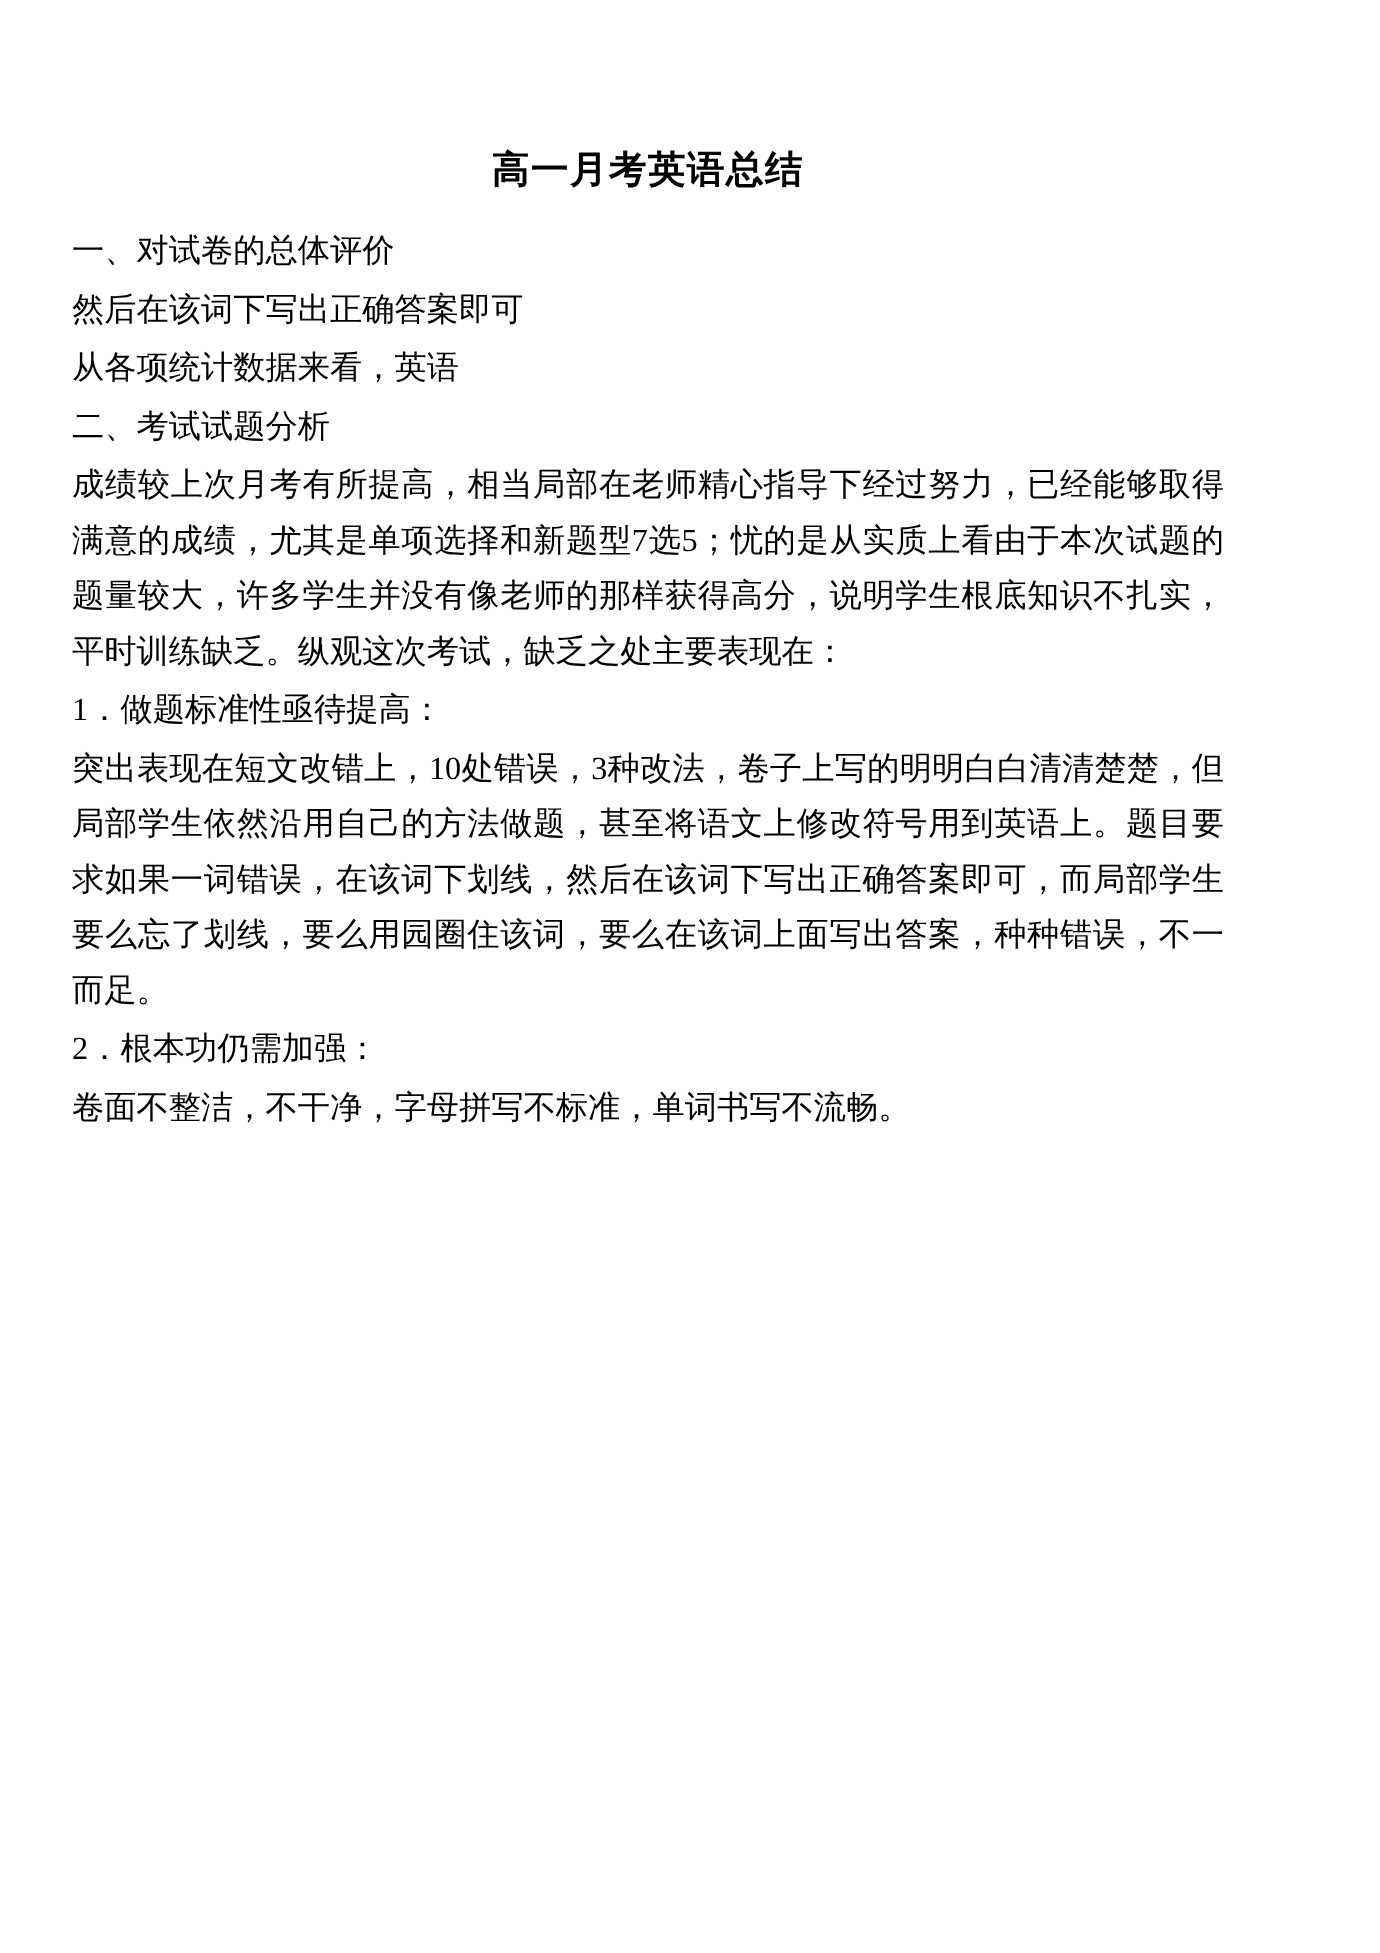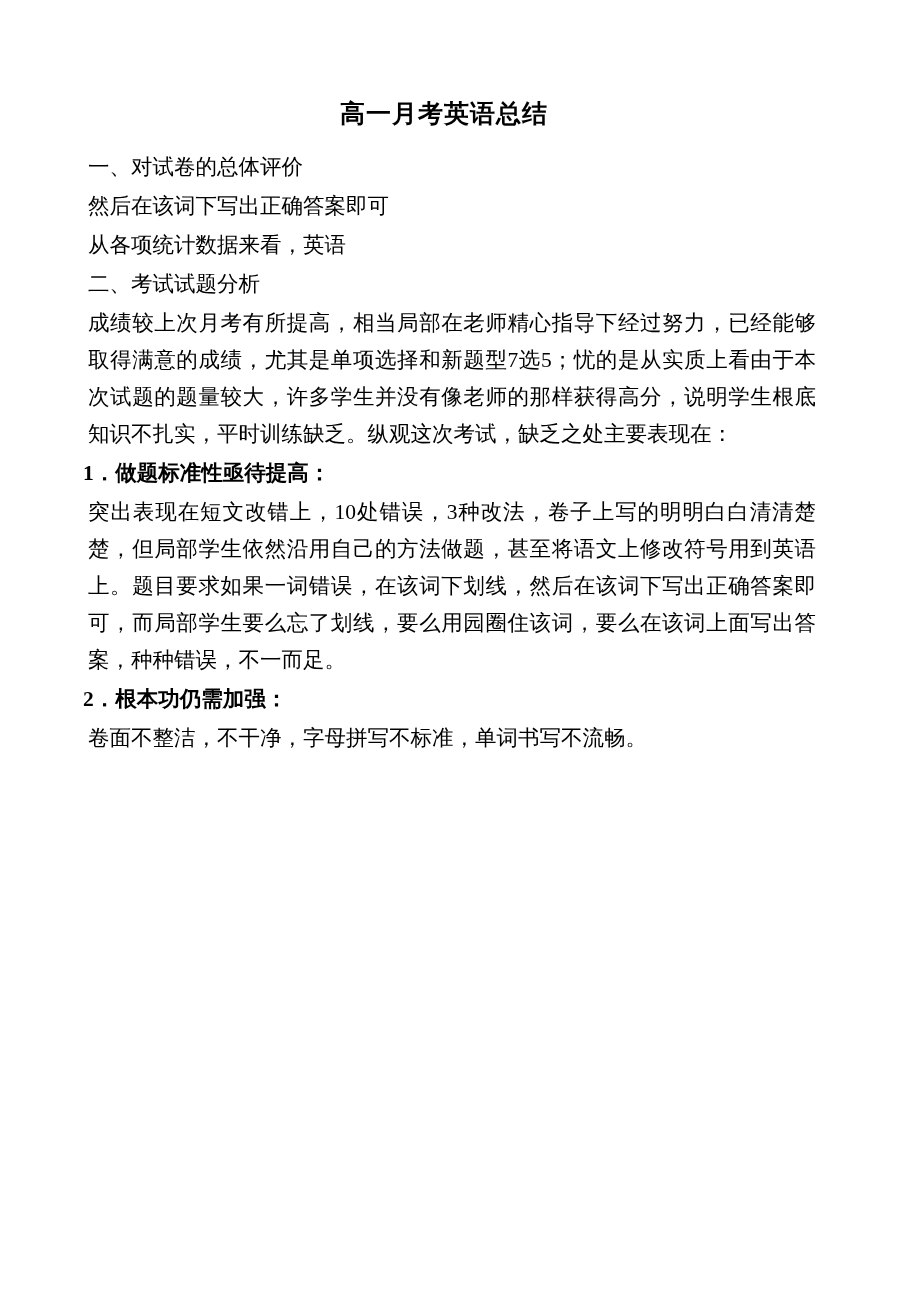--- a/index.html
+++ b/index.html
@@ -12,46 +12,45 @@
     height: 1302px;
     font-family: "Liberation Serif", "DejaVu Serif", serif;
     color: #000000;
     overflow: hidden;
   }
   .page {
     position: relative;
     width: 920px;
     height: 1302px;
     box-sizing: border-box;
-    padding: 96px 104px 60px 72px;
+    padding: 96px 104px 60px 48px;
   }
   .doc-title {
     text-align: center;
     font-size: 25px;
     font-weight: bold;
     letter-spacing: 1px;
     margin: 0 0 18px 0;
     line-height: 1.4;
   }
   .body-text {
     font-size: 21.5px;
     line-height: 1.72;
     text-align: justify;
     text-justify: inter-ideograph;
     margin: 0;
   }
   .para {
-    margin: 0 0 2px 16px;
+    margin: 0 0 2px 0;
   }
   .para.single {
     white-space: nowrap;
   }
   .numbered {
-    margin: 0 0 2px 11px;
-    font-weight: bold;
+    margin: 0 0 2px 0;
   }
 </style>
 </head>
 <body>
 
 <div class="page">
 
   <h1 class="doc-title">高一月考英语总结</h1>
 
   <div class="body-text">

